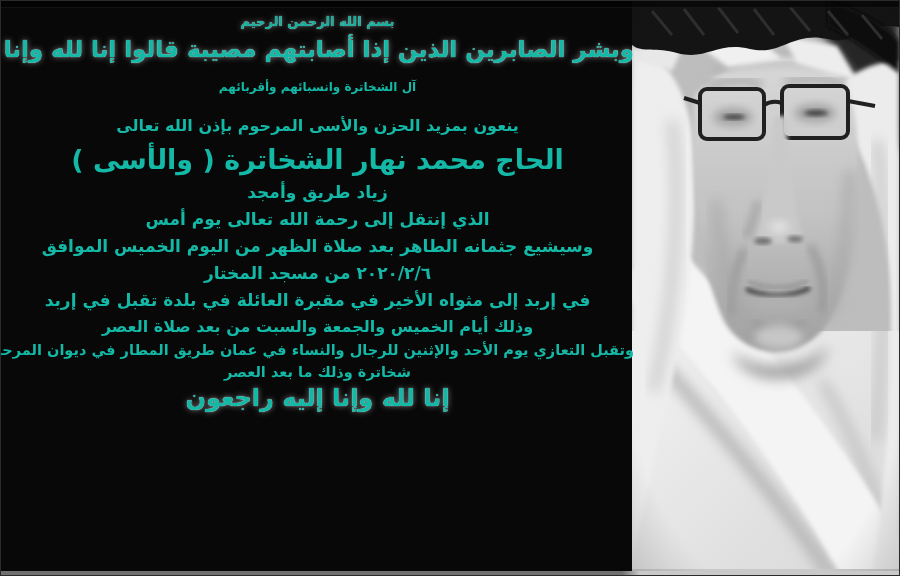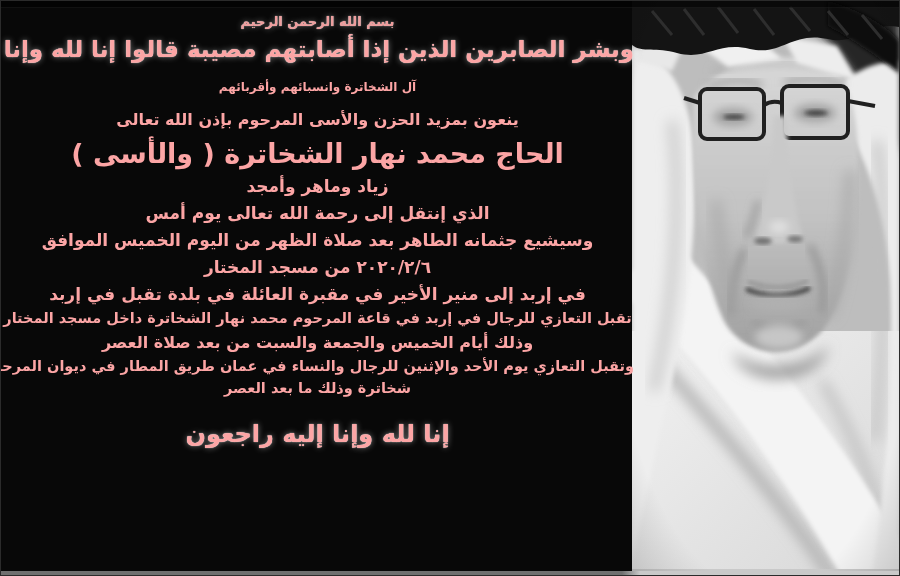--- a/index.html
+++ b/index.html
@@ -7,57 +7,56 @@
     position:relative;width:900px;height:576px;overflow:hidden;
     background:#080808;box-sizing:border-box;border:1px solid #2b2b2b;
     font-family:"DejaVu Sans",sans-serif;
   }
   .top-strip{position:absolute;top:0;left:0;width:900px;height:6px;
     background:rgba(0,0,0,.55);border-bottom:1px solid rgba(255,255,255,.06);z-index:6;}
   .bottom-strip{position:absolute;bottom:0;left:0;width:900px;height:4px;z-index:6;
     background:linear-gradient(to right,#6f6f6f 0%,#6f6f6f 69%,#c9c9c9 71%,#c9c9c9 100%);}
   .text-col{
     position:absolute;left:0;top:0;width:633px;height:576px;
-    color:#fca5a5;text-align:center;z-index:3;
+    color:#14b8a6;text-align:center;z-index:3;
   }
   .text-col div{white-space:nowrap;}
   .cal{text-shadow:0 0 6px rgba(255,255,255,.45),0 0 1px #fff;}
   .basmala{margin-top:13px;font-size:13px;font-weight:700;letter-spacing:1px;opacity:.95;}
   .verse{margin-top:3px;font-size:23px;font-weight:700;line-height:1.55;letter-spacing:-.3px;}
   .sadaqa{font-size:12px;font-weight:700;margin-top:0;opacity:.92;}
   .family{font-size:12px;font-weight:700;margin-top:12px;}
-  .mourning{font-size:16px;font-weight:700;margin-top:16px;}
+  .mourning{font-size:16px;font-weight:700;margin-top:22px;}
   .name{font-size:27px;font-weight:800;margin-top:9px;letter-spacing:-.5px;}
   .l17{font-size:17px;font-weight:700;margin-top:7px;}
   .l16{font-size:16px;font-weight:700;margin-top:7px;}
   .l15{font-size:14.5px;font-weight:700;margin-top:6px;}
-  .closing{font-size:24px;font-weight:700;margin-top:24px;letter-spacing:1px;}
+  .closing{font-size:24px;font-weight:700;margin-top:4px;letter-spacing:1px;}
   .photo{position:absolute;right:0;top:0;width:267px;height:576px;z-index:2;}
   .photo svg{display:block;}
 </style>
 </head>
 <body>
 
 <div class="poster">
 
   <div class="top-strip"></div>
 
   <div class="text-col" dir="rtl">
     <div class="basmala cal">بسم الله الرحمن الرحيم</div>
     <div class="verse cal">وبشر الصابرين الذين إذا أصابتهم مصيبة قالوا إنا لله وإنا إليه راجعون</div>
 
     <div class="family">آل الشخاترة  وانسبائهم وأقربائهم</div>
     <div class="mourning">ينعون بمزيد الحزن والأسى المرحوم بإذن الله تعالى</div>
     <div class="name">الحاج محمد نهار الشخاترة ( والأسى )</div>
-    <div class="l17">زياد وماهر وأمجد</div>
+    <div class="l17">زياد طريق وأمجد</div>
     <div class="l17">الذي إنتقل إلى رحمة الله تعالى يوم أمس</div>
     <div class="l17">وسيشيع جثمانه الطاهر بعد صلاة الظهر من اليوم الخميس الموافق</div>
     <div class="l17">٢٠٢٠/٢/٦ من مسجد المختار</div>
-    <div class="l17">في إربد إلى منير الأخير في مقبرة العائلة في بلدة تقبل في إربد</div>
-    <div class="l15">تقبل التعازي للرجال في إربد في قاعة المرحوم محمد نهار الشخاترة داخل مسجد المختار</div>
+    <div class="l17">في إربد إلى مثواه الأخير في مقبرة العائلة في بلدة تقبل في إربد</div>
     <div class="l16">وذلك أيام الخميس والجمعة والسبت من بعد صلاة العصر</div>
     <div class="l15">وتقبل التعازي يوم الأحد والإثنين للرجال والنساء في عمان طريق المطار في ديوان المرحوم عماد</div>
     <div class="l15">شخاترة وذلك ما بعد العصر</div>
 
     <div class="closing cal">إنا لله وإنا إليه راجعون</div>
   </div>
 
   <div class="photo">
     <svg viewBox="0 0 267 576" width="267" height="576" xmlns="http://www.w3.org/2000/svg" aria-hidden="true">
       <defs>

